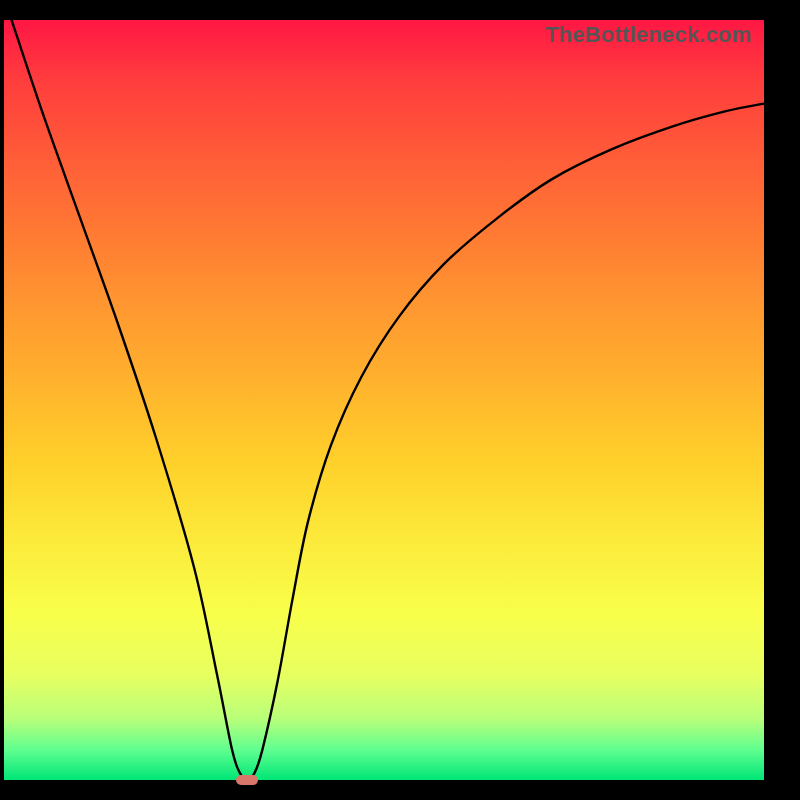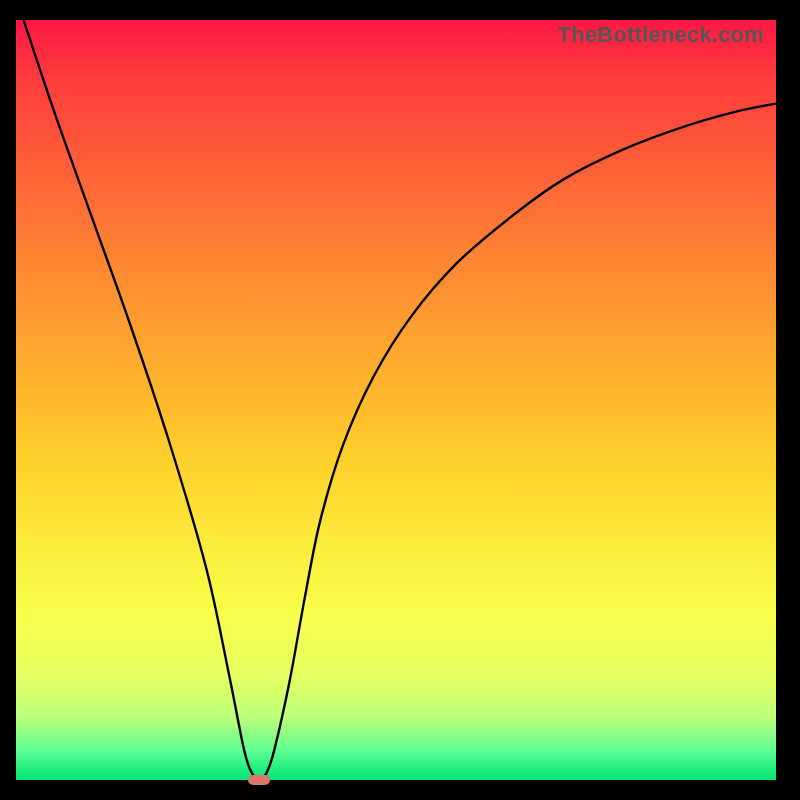--- a/index.html
+++ b/index.html
@@ -5,21 +5,21 @@
   * { margin: 0; padding: 0; box-sizing: border-box; }
   html, body { width: 800px; height: 800px; overflow: hidden; background: #000; }
   .frame {
     position: relative;
     width: 800px;
     height: 800px;
     background: #000;
   }
   .plot {
     position: absolute;
-    left: 16px;
+    left: 4px;
     top: 20px;
     width: 760px;
     height: 760px;
     background: linear-gradient(to bottom,
       #ff1744 0%,
       #ff3d3d 8%,
       #ff5c38 18%,
       #ff7a33 28%,
       #ff9830 38%,
       #ffb32d 48%,

